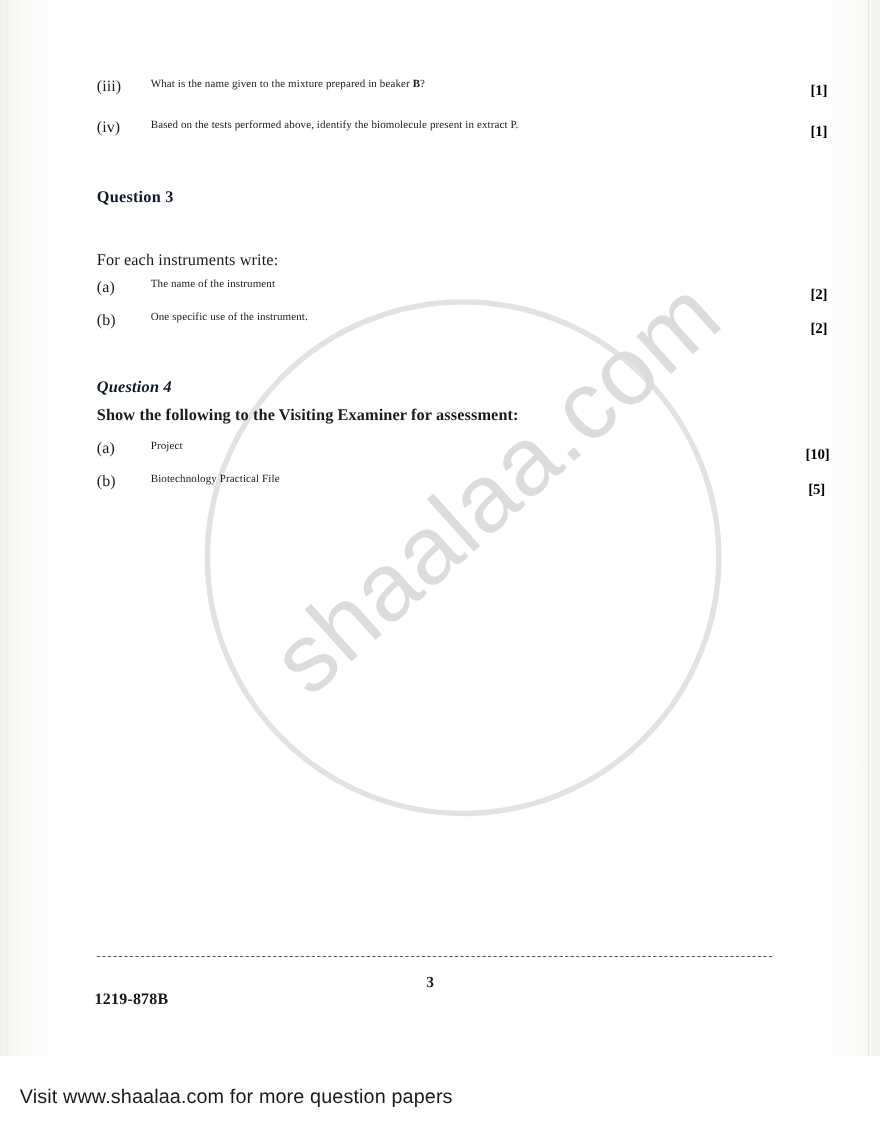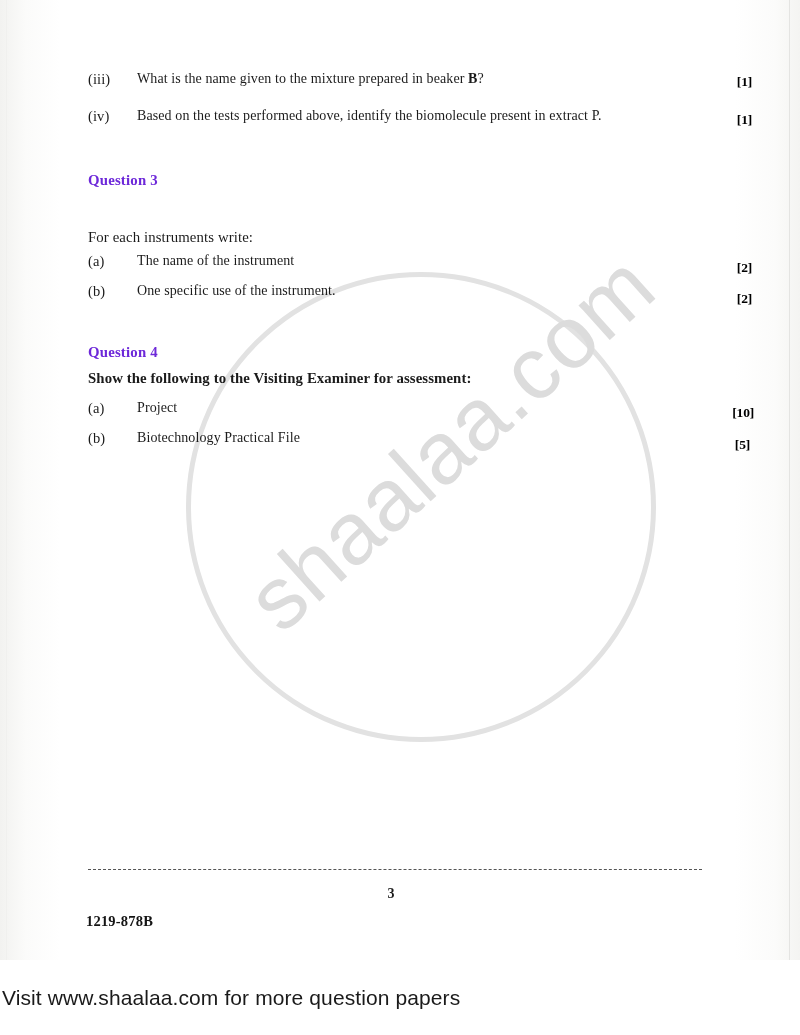--- a/index.html
+++ b/index.html
@@ -104,38 +104,38 @@
     left: 0;
     top: 0;
     width: 46px;
     font-size: 14.5px;
     letter-spacing: 0.1px;
   }
   .q-body {
     position: absolute;
     left: 49px;
     top: 0;
-    font-size: 14px;
+    font-size: 10px;
     letter-spacing: 0.1px;
     white-space: nowrap;
   }
   .q-marks {
     position: absolute;
     top: 0;
     font-size: 13.5px;
     font-weight: bold;
     text-align: right;
     letter-spacing: -0.2px;
   }
   .q-heading {
     position: absolute;
     left: 88px;
     font-size: 14.8px;
     font-weight: bold;
-    color: #6d28d9;
+    color: #0f172a;
     letter-spacing: 0.2px;
   }
   .q-statement {
     position: absolute;
     left: 88px;
     font-size: 14.8px;
     color: #1b1b1b;
     letter-spacing: 0.1px;
     white-space: nowrap;
   }
@@ -167,38 +167,37 @@
   }
   .paper-code {
     position: absolute;
     left: 86px;
     top: 901px;
     font-size: 14.5px;
     font-weight: bold;
     color: #141414;
     letter-spacing: 0.2px;
     z-index: 2;
-    margin-top: 12px;
   }
 
   
   .promo-bar {
     position: absolute;
     left: 0;
     top: 960px;
     width: 800px;
     height: 75px;
     background: #ffffff;
     display: flex;
     align-items: center;
   }
   .promo-text {
-    margin-left: 2px;
+    margin-left: 18px;
     font-family: "Liberation Sans", "DejaVu Sans", sans-serif;
-    font-size: 21px;
+    font-size: 18px;
     color: #1a1a1a;
     letter-spacing: 0.1px;
   }
 </style>
 </head>
 <body>
 
 <div class="scan-sheet">
 
   <div class="paper-tint"></div>
@@ -234,21 +233,21 @@
       <span class="q-body">The name of the instrument</span>
     </div>
     <div class="q-marks" style="left:700px; top:260px; width:52px;">[2]</div>
 
     <div class="q-row" style="top:283px;">
       <span class="q-label">(b)</span>
       <span class="q-body">One specific use of the instrument.</span>
     </div>
     <div class="q-marks" style="left:700px; top:291px; width:52px;">[2]</div>
 
-    <div class="q-heading" style="top:344px;">Question 4</div>
+    <div class="q-heading" style="top:344px;font-style:italic;">Question 4</div>
 
     <div class="q-statement bold" style="top:370px;">Show the following to the Visiting Examiner for assessment:</div>
 
     <div class="q-row" style="top:400px;">
       <span class="q-label">(a)</span>
       <span class="q-body">Project</span>
     </div>
     <div class="q-marks" style="left:700px; top:405px; width:54px;">[10]</div>
 
     <div class="q-row" style="top:430px;">

